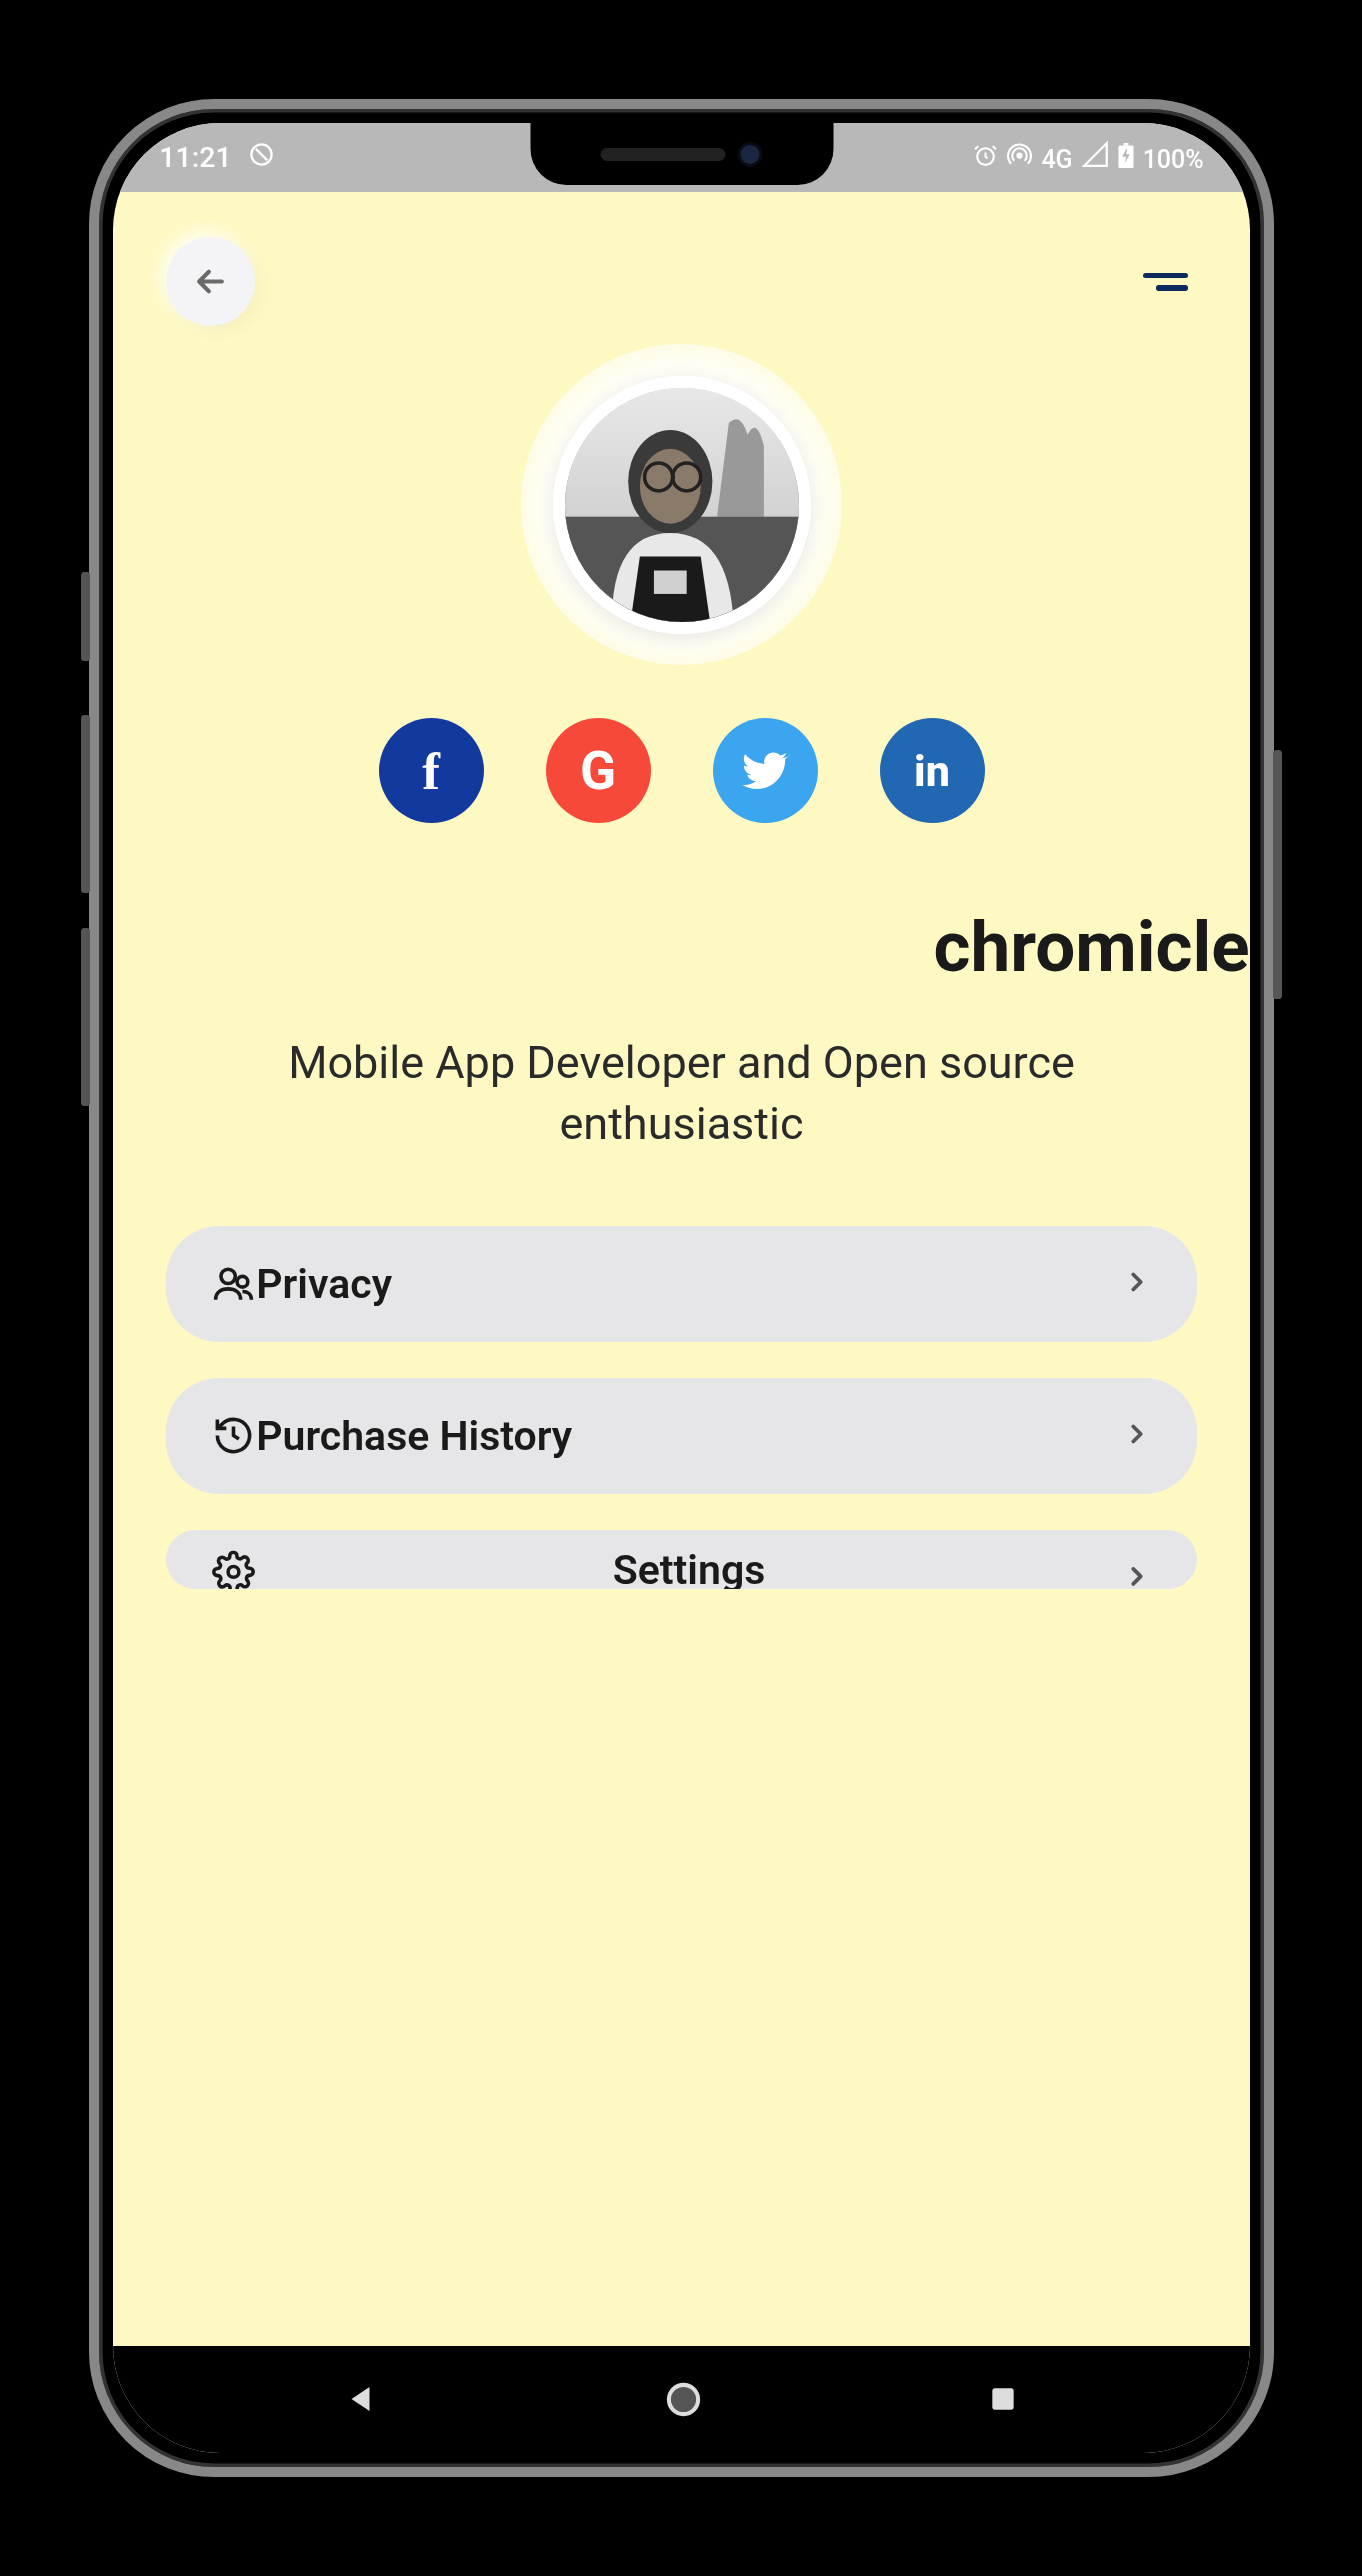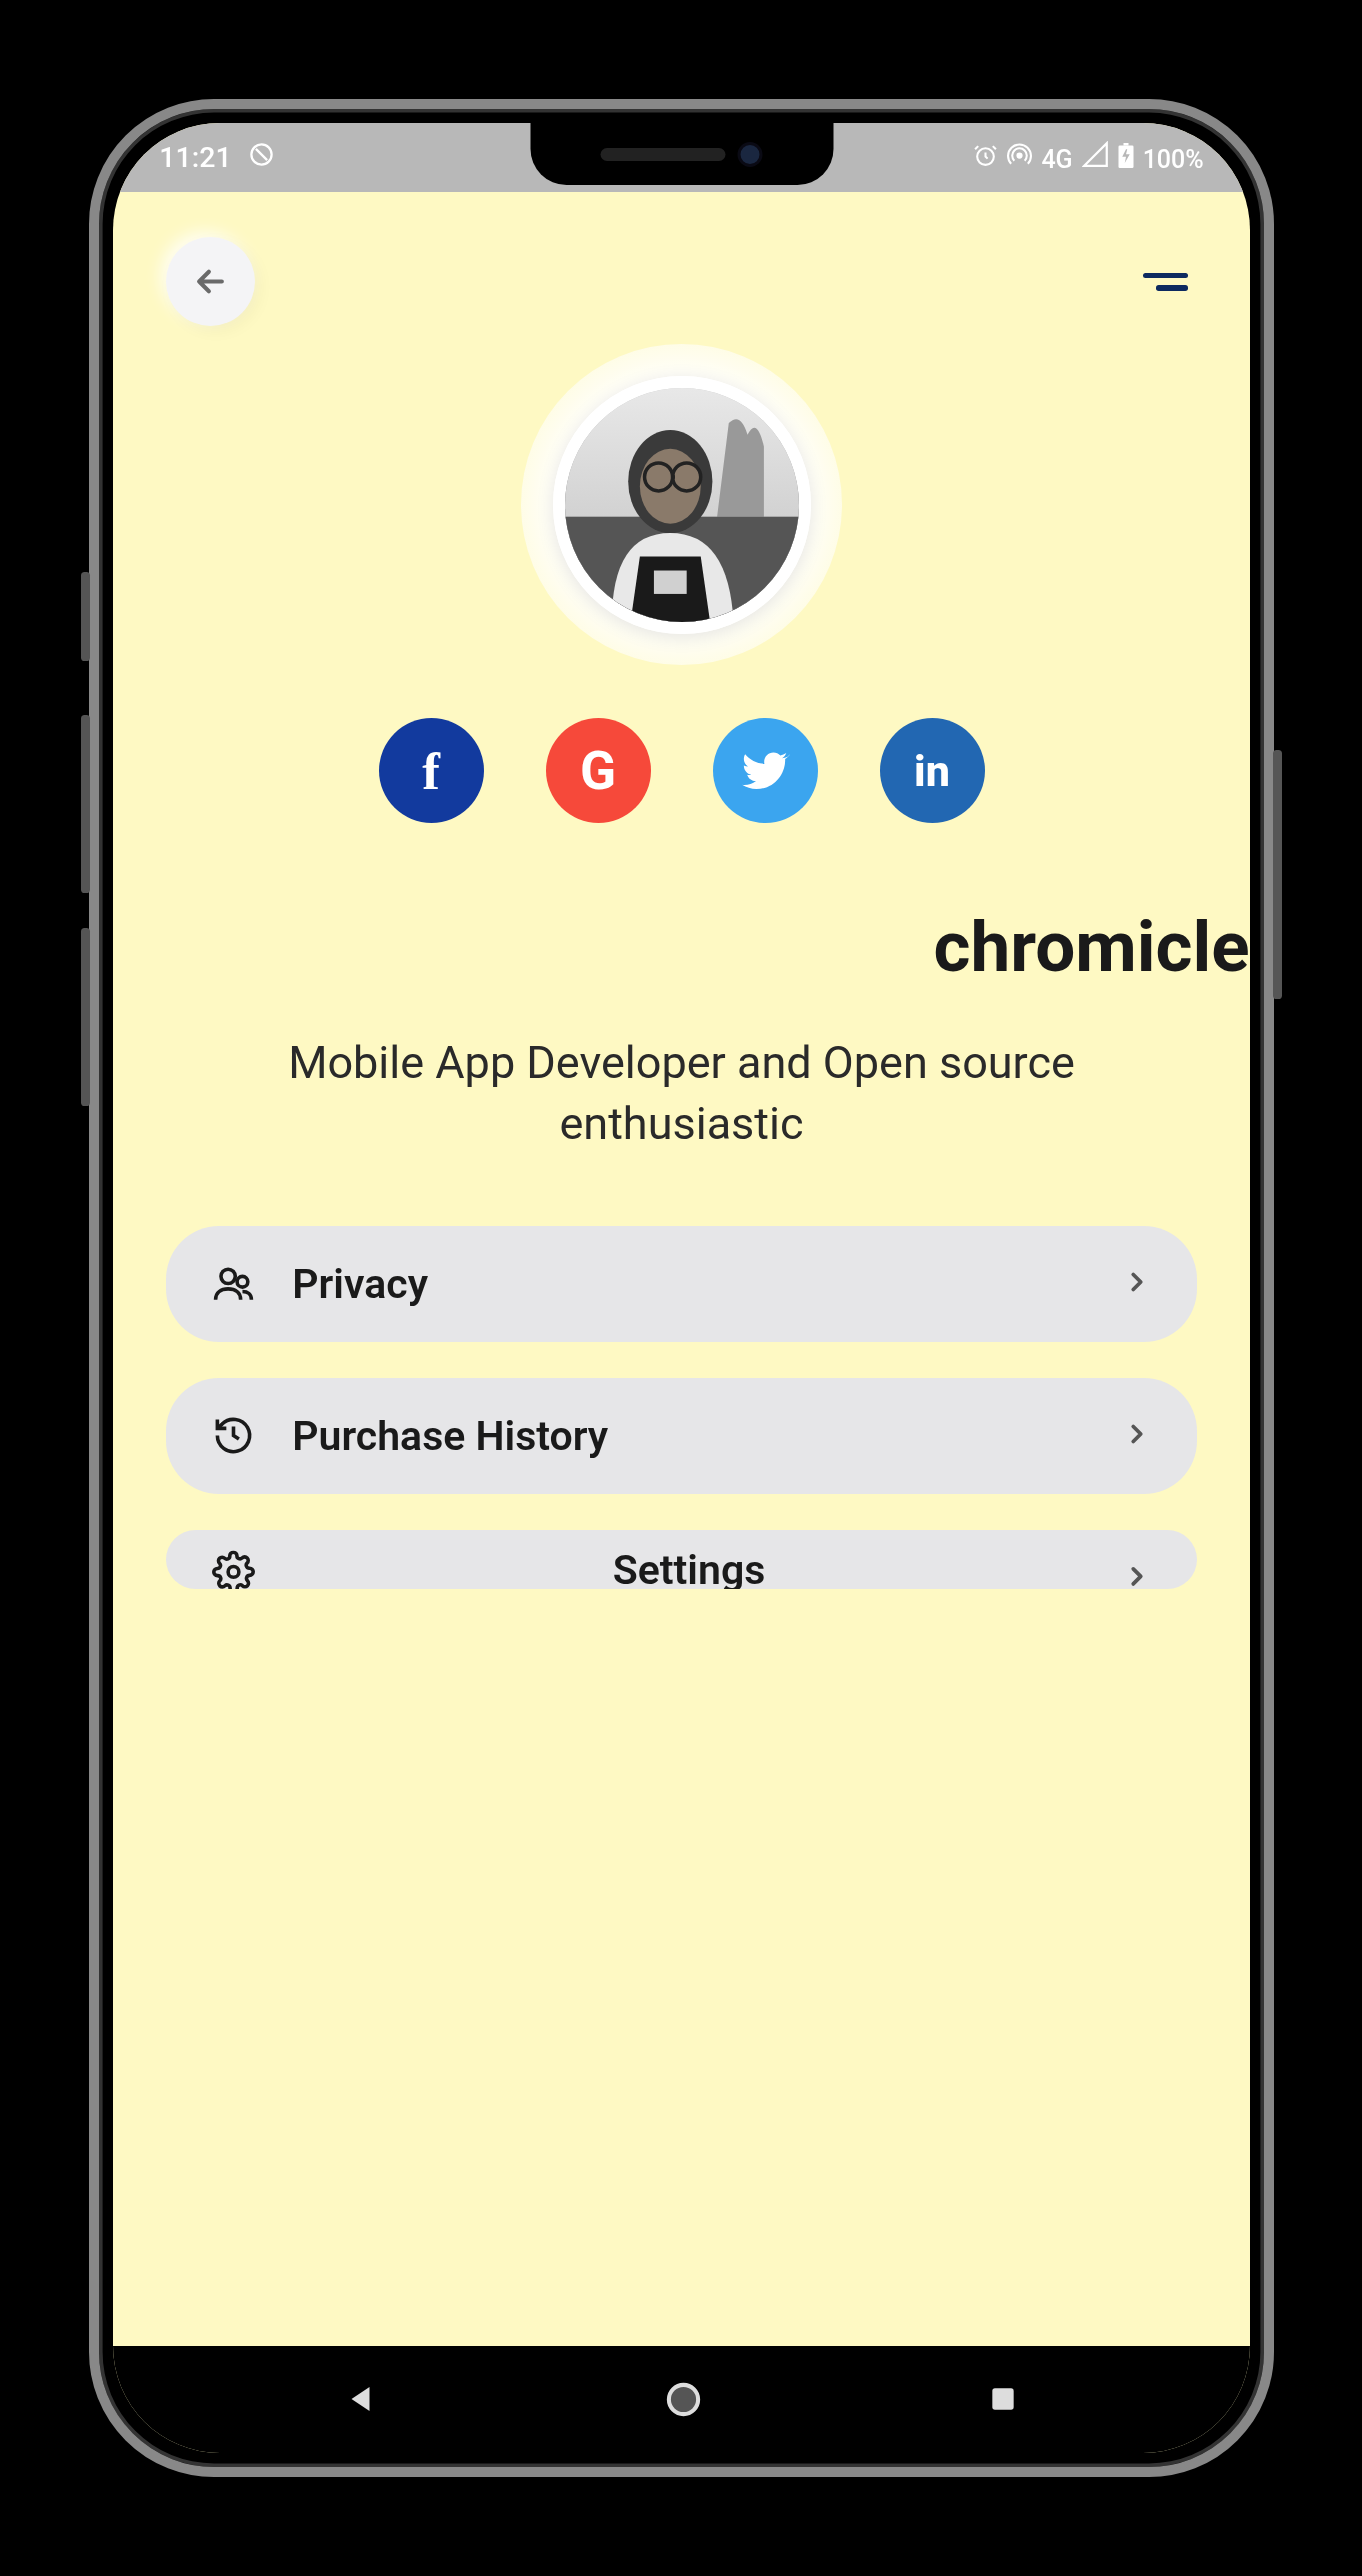--- a/index.html
+++ b/index.html
@@ -181,21 +181,20 @@
       flex-direction: column;
       gap: 36px;
     }
     .menu-item {
       background: #e6e6e8;
       border-radius: 53px;
       height: 116px;
       display: flex;
       align-items: center;
       padding: 0 45px;
-      gap: 36px;
     }
     .menu-icon {
       width: 45px;
       height: 45px;
       display: flex;
       align-items: center;
       justify-content: center;
       color: #1a1a1a;
     }
     .menu-label {

